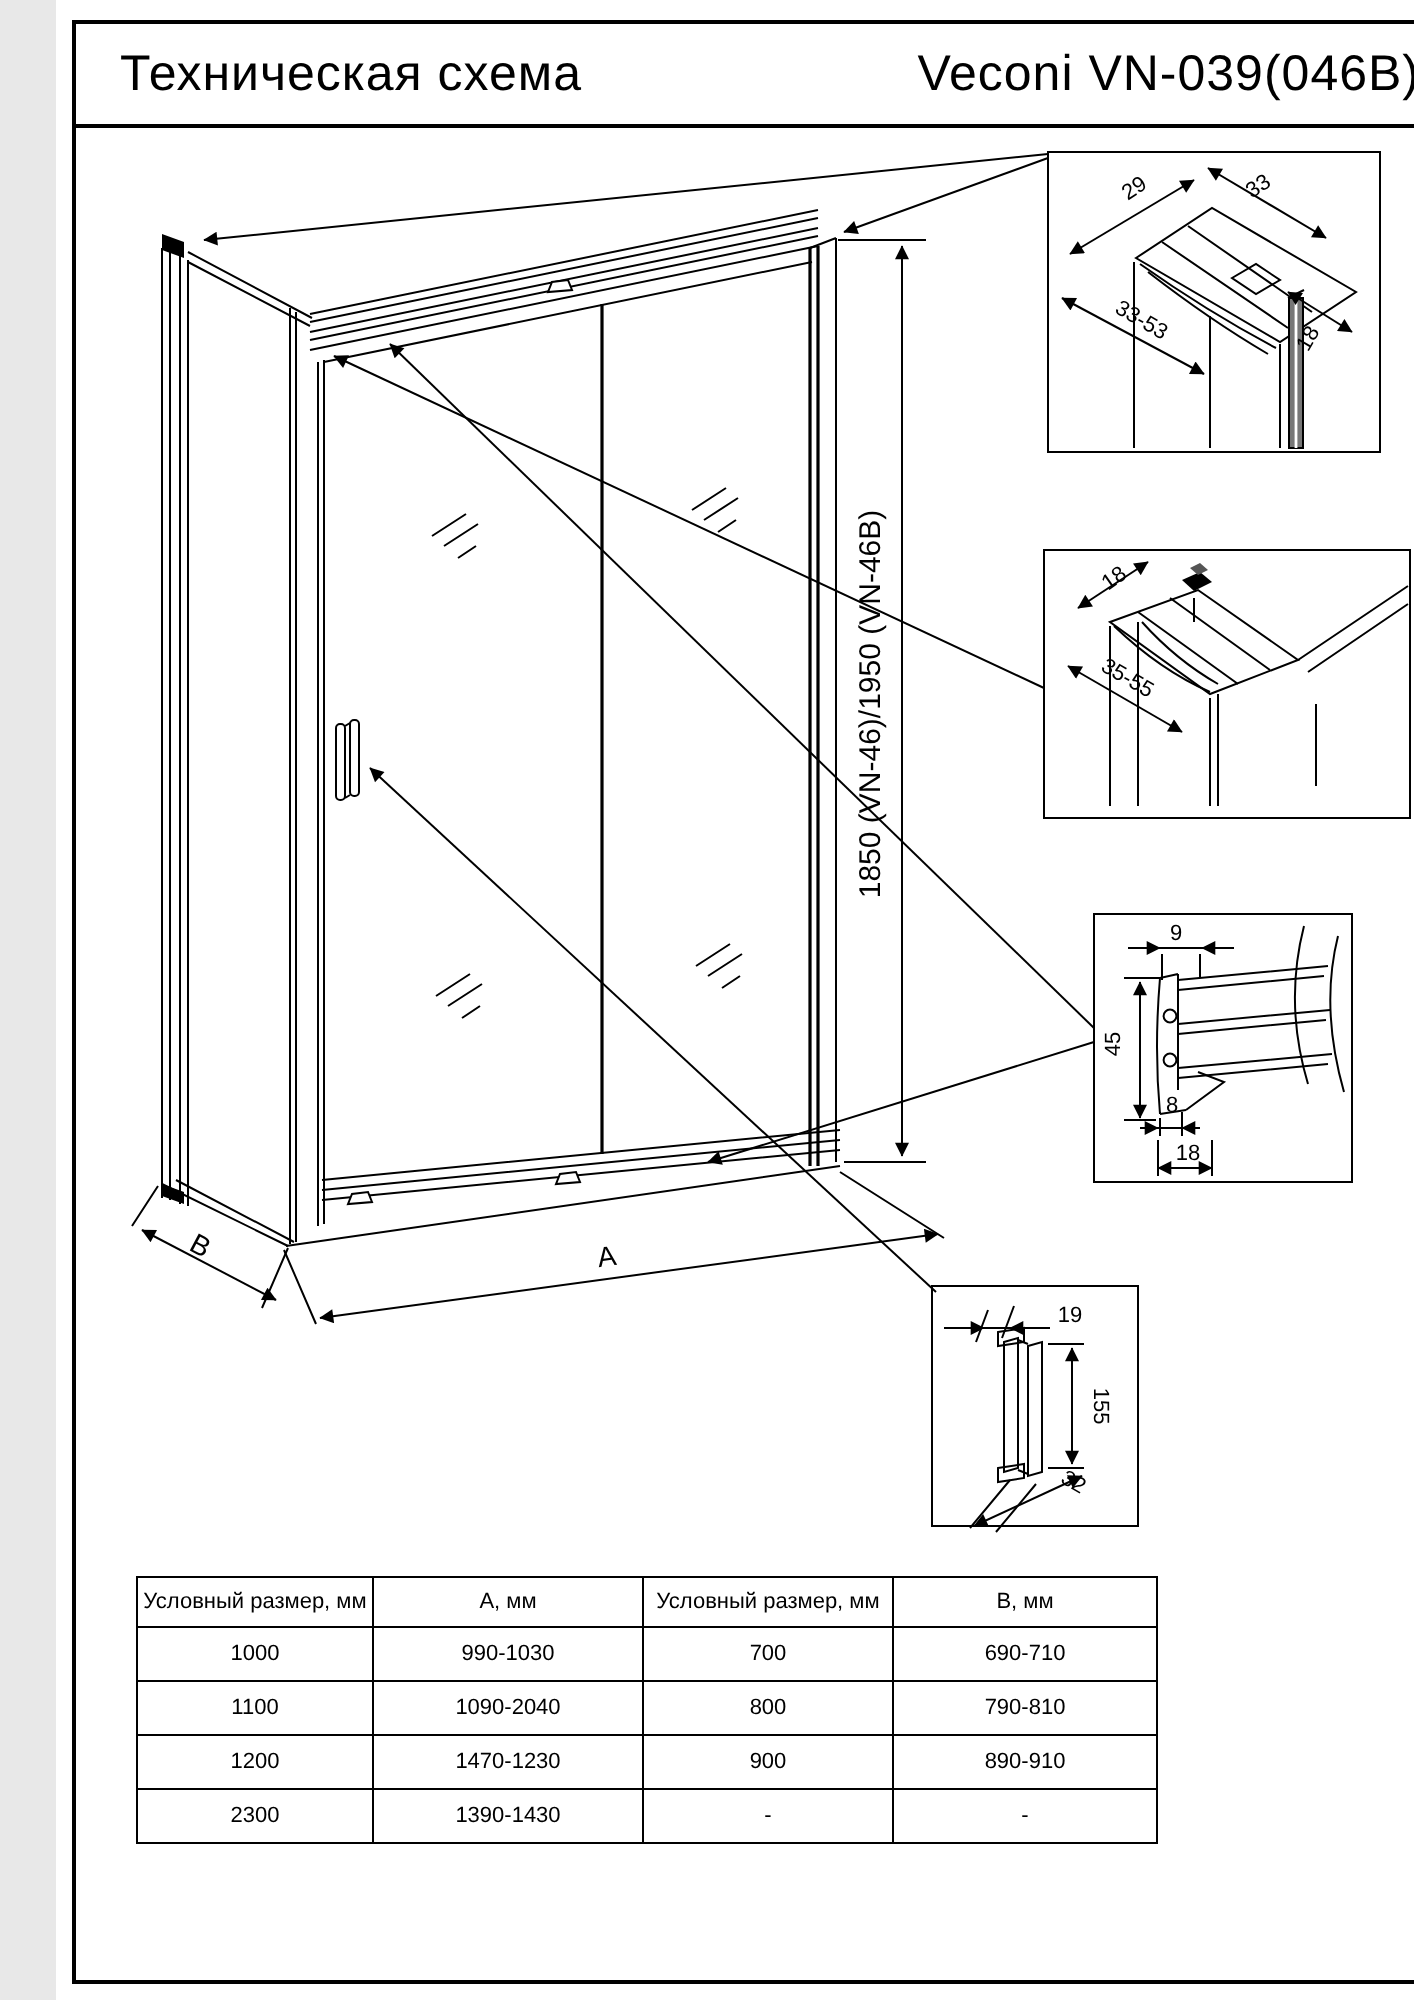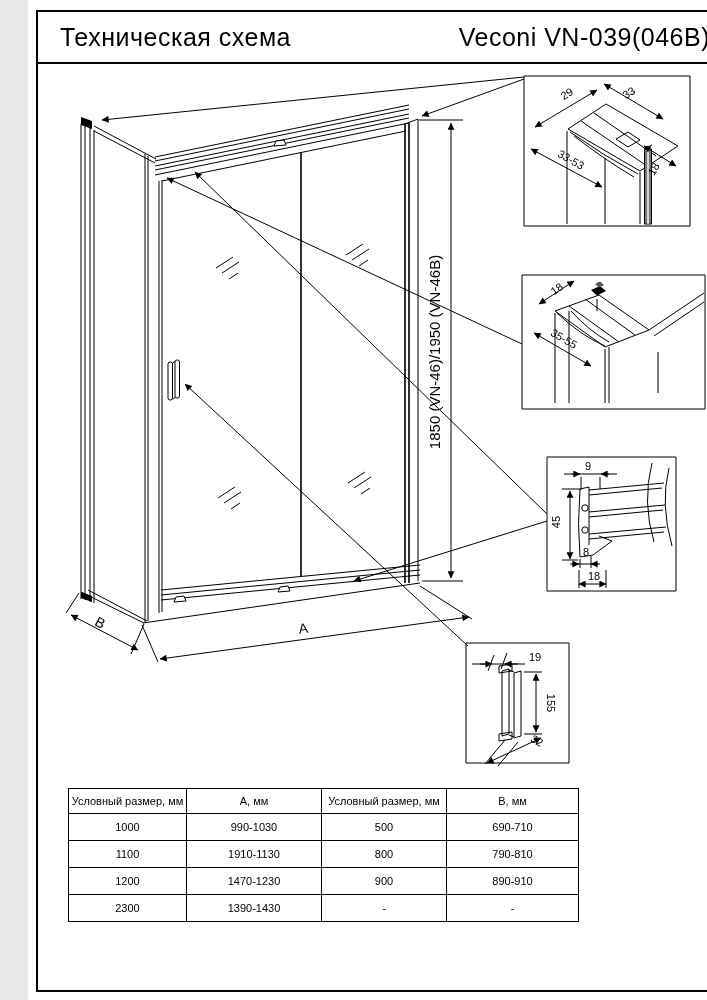--- a/index.html
+++ b/index.html
@@ -213,26 +213,26 @@
         <th>Условный размер, мм</th>
         <th>А, мм</th>
         <th>Условный размер, мм</th>
         <th>В, мм</th>
       </tr>
     </thead>
     <tbody>
       <tr>
         <td>1000</td>
         <td>990-1030</td>
-        <td>500</td>
+        <td>700</td>
         <td>690-710</td>
       </tr>
       <tr>
         <td>1100</td>
-        <td>1910-1130</td>
+        <td>1090-2040</td>
         <td>800</td>
         <td>790-810</td>
       </tr>
       <tr>
         <td>1200</td>
         <td>1470-1230</td>
         <td>900</td>
         <td>890-910</td>
       </tr>
       <tr>

